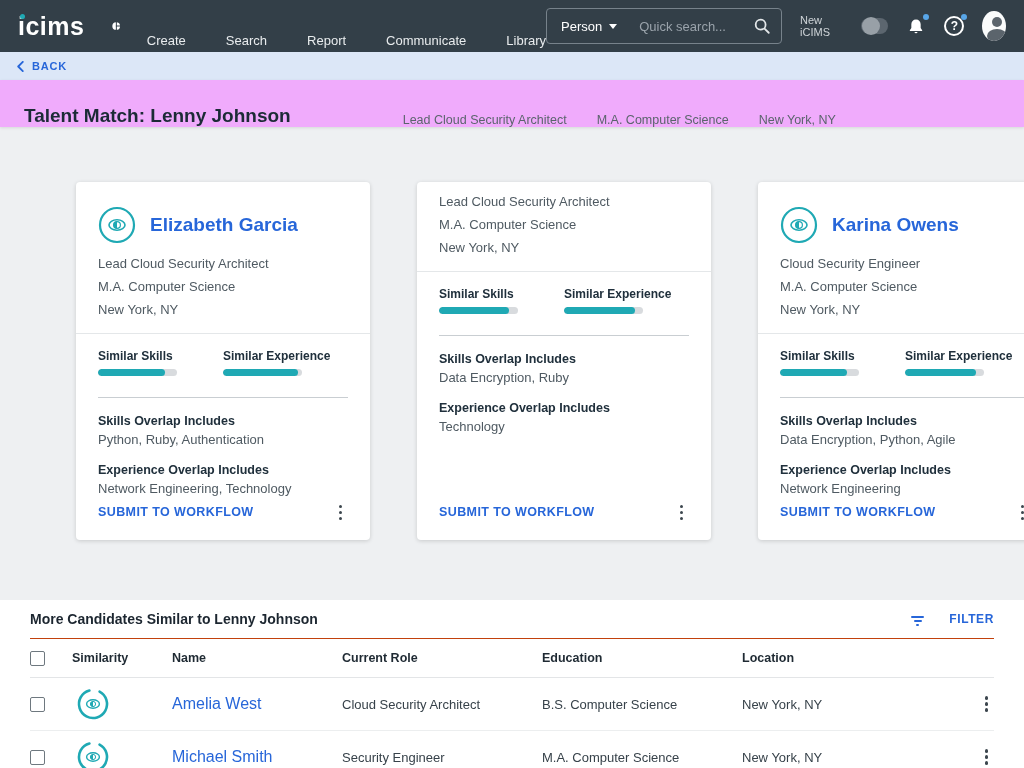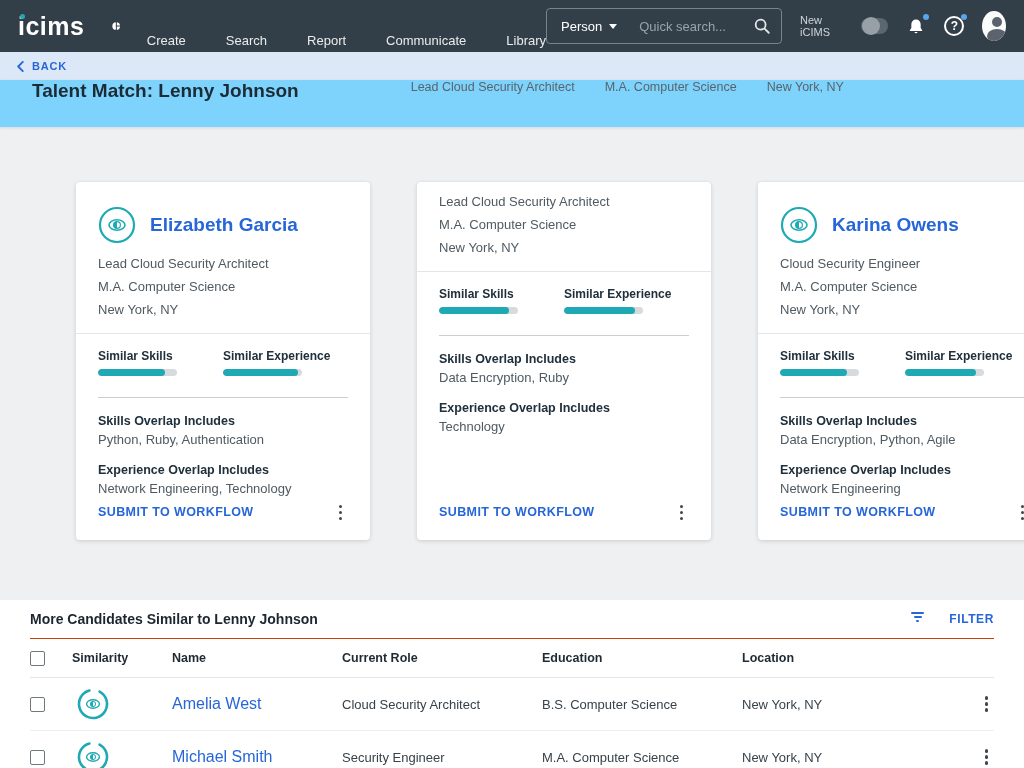--- a/index.html
+++ b/index.html
@@ -28,21 +28,21 @@
   .notif-dot { position:absolute; top:-2px; right:-3px; width:6px; height:6px; border-radius:50%; background:#58A6E8; }
   .help-circle { width:20px; height:20px; border:2px solid #fff; border-radius:50%;
     color:#fff; font-size:12px; font-weight:bold; display:flex; align-items:center; justify-content:center; }
   .avatar { width:30px; height:30px; border-radius:50%; background:#FAFBFB; position:relative; overflow:hidden; }
   .avatar .head { position:absolute; left:10px; top:6px; width:10px; height:10px; border-radius:50%; background:#5B646C; }
   .avatar .body { position:absolute; left:5px; top:18px; width:20px; height:14px; border-radius:50%; background:#5B646C; }
 
   
   .backbar { height:28px; background:#DCE7F7; display:flex; align-items:center; padding:0 16px; gap:7px; }
   .back-label { color:#2766D9; font-size:11px; font-weight:bold; letter-spacing:.8px; cursor:pointer; }
-  .page-header { height:47px; background:#7dd3fc; display:flex; align-items:flex-start; padding:0 32px;
+  .page-header { height:47px; background:#f0abfc; display:flex; align-items:flex-end; padding:0 24px;
     box-shadow:0 1px 3px rgba(0,0,0,.10); position:relative; z-index:2; }
   .page-title { font-size:19px; font-weight:bold; color:#1C2B36; }
   .page-meta { display:flex; gap:30px; margin-left:112px; }
   .page-meta span { color:#5A646C; font-size:12.5px; }
 
   
   .main { height:689px; display:flex; flex-direction:column; background:#EEF0F2; }
   .cards-zone { height:473px; padding:55px 76px 0; display:flex; gap:47px; }
   .card { flex:1; height:358px; background:#fff; border-radius:4px; box-shadow:0 1px 4px rgba(0,0,0,.16);
     display:flex; flex-direction:column; padding:0 22px; }
@@ -64,21 +64,21 @@
   .overlap-value { color:#4F5A62; font-size:13px; }
   .card-footer { margin-top:auto; padding-bottom:16px; display:flex; align-items:center; justify-content:space-between; }
   .submit-link { color:#2766D9; font-size:12.5px; font-weight:bold; letter-spacing:.4px; text-decoration:none; cursor:pointer; }
   .kebab { display:flex; flex-direction:column; gap:2.5px; padding:4px 6px; cursor:pointer; }
   .kebab i { width:3.5px; height:3.5px; border-radius:50%; background:#3C464E; }
 
   
   .table-section { flex:1; background:#fff; padding:0 30px; }
   .table-titlebar { height:38px; display:flex; align-items:center; justify-content:space-between; }
   .table-title { font-size:14px; font-weight:bold; color:#1C2630; }
-  .filter-btn { display:flex; align-items:flex-start; gap:25px; cursor:pointer; }
+  .filter-btn { display:flex; align-items:flex-end; gap:25px; cursor:pointer; }
   .filter-label { color:#2766D9; font-size:12px; font-weight:bold; letter-spacing:.6px; }
   .filter-icon { display:flex; flex-direction:column; gap:2px; align-items:center; }
   .filter-icon i { height:2px; background:#2766D9; border-radius:1px; display:block; }
   .filter-icon i:nth-child(1){ width:13px; } .filter-icon i:nth-child(2){ width:8px; } .filter-icon i:nth-child(3){ width:3px; }
   .tgrid { display:grid; grid-template-columns:42px 100px 170px 200px 200px 1fr 30px; align-items:center; }
   .thead { height:40px; border-top:1px solid #c2410c; border-bottom:1px solid #E3E5E7; }
   .th { font-size:12.5px; font-weight:bold; color:#1F2A33; }
   .trow { height:53px; border-bottom:1px solid #ECEEEF; }
   .checkbox { width:15px; height:15px; border:1.5px solid #6E787F; border-radius:2px; background:#fff; cursor:pointer; }
   .sim-ring { width:34px; height:34px; margin-left:4px; }

